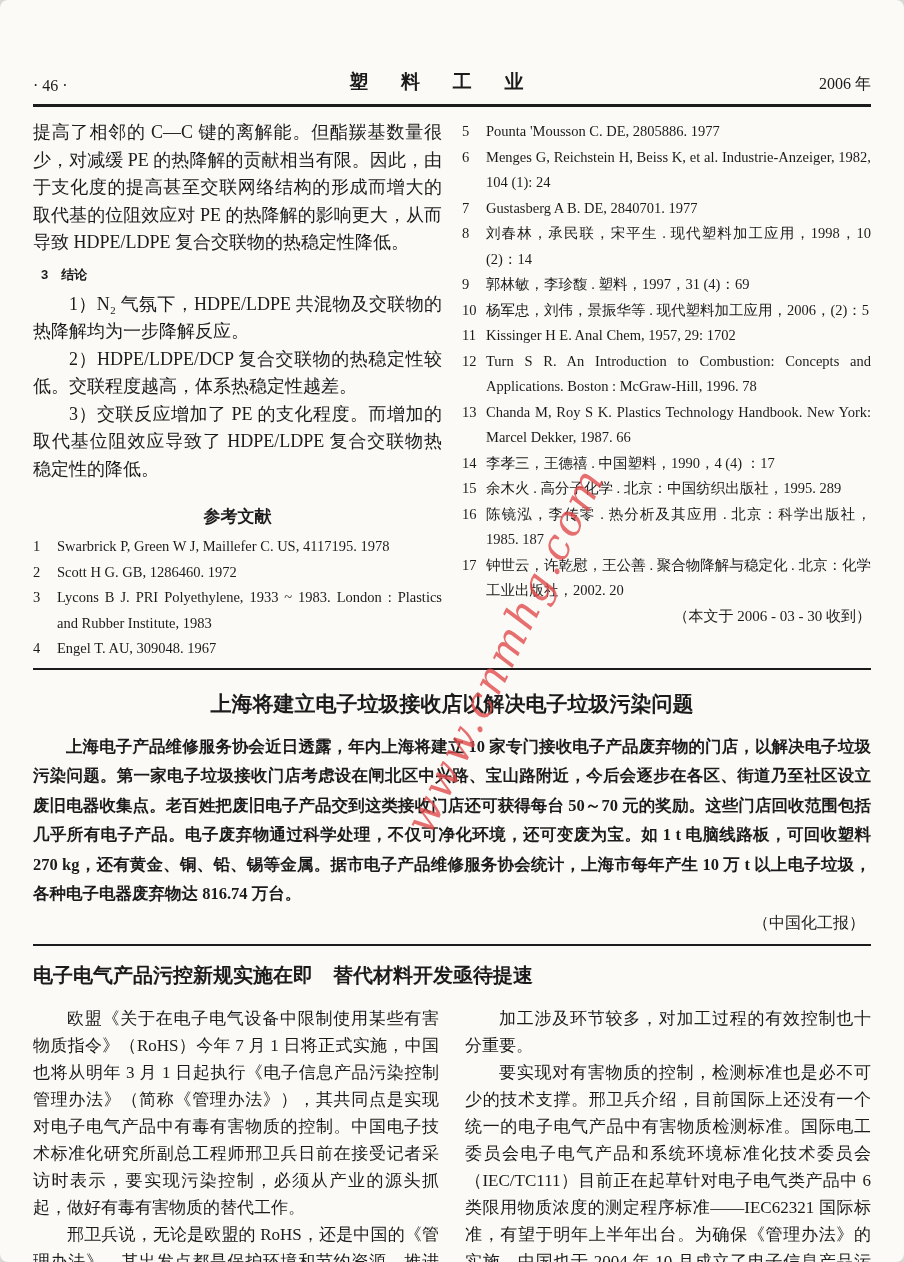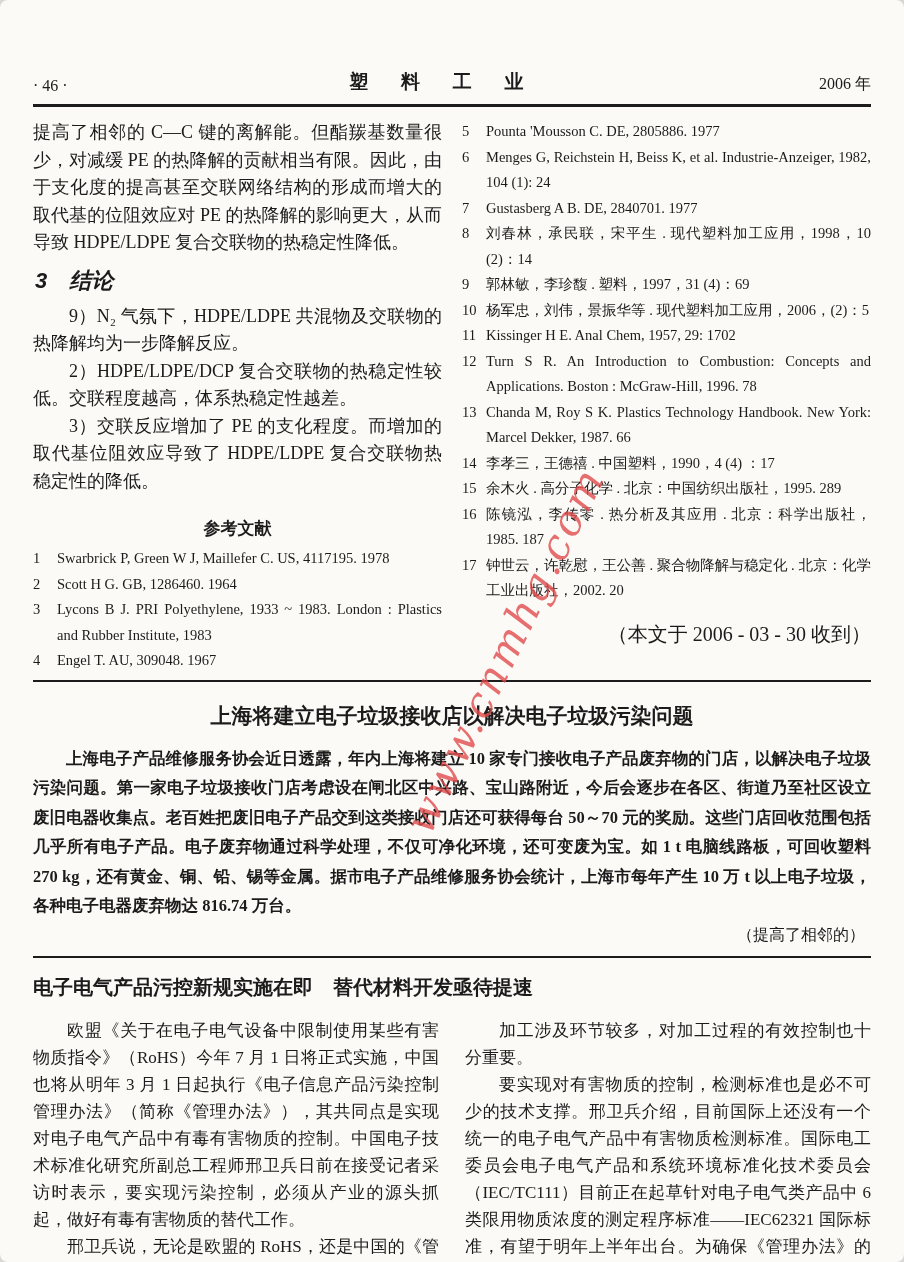--- a/index.html
+++ b/index.html
@@ -14,28 +14,28 @@
     display:flex; justify-content:space-between; align-items:flex-end;
     padding-top:40px; font-size:16px;
   }
   .journal-title { font-size:19px; font-weight:bold; letter-spacing:14px;margin-top:29px; }
   .rule { border:none; border-top:3px solid #1c1c1c; margin-top:9px; }
   .rule-mid { border:none; border-top:2.5px solid #1c1c1c; }
 
   
   .twocol { display:grid; grid-template-columns:1fr 1fr; column-gap:20px; margin-top:12px; }
   .body-para { font-size:18px; line-height:27.5px; text-align:justify; }
-  .sec-heading { font-size:22px; font-weight:bold; margin:9px 0 7px 2px; font-family:"Liberation Sans","DejaVu Sans",sans-serif;font-style:italic; }
+  .sec-heading { font-size:13px; font-weight:bold; margin:9px 0 7px 8px; font-family:"Liberation Sans","DejaVu Sans",sans-serif; }
   .concl p { font-size:18px; line-height:27.5px; text-indent:2em; text-align:justify; }
   .ref-heading { text-align:center; font-weight:bold; font-size:17px; margin:22px 0 6px 0; font-family:"Liberation Sans","DejaVu Sans",sans-serif; }
   .ref-list { font-size:14.5px; line-height:25.5px; }
   .ref-item { display:flex; }
   .ref-num { width:24px; flex:0 0 24px; }
   .ref-text { flex:1; text-align:justify; }
-  .received { text-align:right; font-size:20px; margin-top:17px; }
+  .received { text-align:right; font-size:15px; margin-top:3px; }
 
   
   .news1-title { text-align:center; font-weight:bold; font-size:21px; margin:20px 0 14px 0; font-family:"Liberation Sans","DejaVu Sans",sans-serif; }
   .news1-body { font-size:16.5px; line-height:29.5px; text-align:justify; text-indent:2em;font-weight:bold; }
   .news-source { text-align:right; font-size:16px; margin:4px 6px 10px 0; }
 
   
   .news2-title { font-weight:bold; font-size:20px; margin:16px 0 16px 0; font-family:"Liberation Sans","DejaVu Sans",sans-serif; }
   .news2-cols { display:grid; grid-template-columns:1fr 1fr; column-gap:26px; }
   .news2-cols p { font-size:17px; line-height:27px; text-align:justify; text-indent:2em; }
@@ -61,37 +61,37 @@
     <span>2006 年</span>
   </div>
   <hr class="rule">
 
   <div class="twocol">
     <div>
       <p class="body-para">提高了相邻的 C—C 键的离解能。但酯羰基数量很少，对减缓 PE 的热降解的贡献相当有限。因此，由于支化度的提高甚至交联网络结构的形成而增大的取代基的位阻效应对 PE 的热降解的影响更大，从而导致 HDPE/LDPE 复合交联物的热稳定性降低。</p>
       <div class="sec-heading">3　结论</div>
       <div class="concl">
 
-          <p>9）N₂ 气氛下，HDPE/LDPE 共混物及交联物的热降解均为一步降解反应。</p>
+          <p>1）N₂ 气氛下，HDPE/LDPE 共混物及交联物的热降解均为一步降解反应。</p>
 
           <p>2）HDPE/LDPE/DCP 复合交联物的热稳定性较低。交联程度越高，体系热稳定性越差。</p>
 
           <p>3）交联反应增加了 PE 的支化程度。而增加的取代基位阻效应导致了 HDPE/LDPE 复合交联物热稳定性的降低。</p>
         </div>
       <div class="ref-heading">参考文献</div>
       <div class="ref-list">
 
           <div class="ref-item">
             <span class="ref-num">1</span>
             <span class="ref-text">Swarbrick P, Green W J, Maillefer C. US, 4117195. 1978</span>
           </div>
 
           <div class="ref-item">
             <span class="ref-num">2</span>
-            <span class="ref-text">Scott H G. GB, 1286460. 1964</span>
+            <span class="ref-text">Scott H G. GB, 1286460. 1972</span>
           </div>
 
           <div class="ref-item">
             <span class="ref-num">3</span>
             <span class="ref-text">Lycons B J. PRI Polyethylene, 1933 ~ 1983. London : Plastics and Rubber Institute, 1983</span>
           </div>
 
           <div class="ref-item">
             <span class="ref-num">4</span>
             <span class="ref-text">Engel T. AU, 309048. 1967</span>
@@ -170,21 +170,21 @@
     </div>
   </div>
 
   <div class="divider-wrap">
       <hr class="rule-mid">
     </div>
 
   <div>
     <div class="news1-title">上海将建立电子垃圾接收店以解决电子垃圾污染问题</div>
     <p class="news1-body">上海电子产品维修服务协会近日透露，年内上海将建立 10 家专门接收电子产品废弃物的门店，以解决电子垃圾污染问题。第一家电子垃圾接收门店考虑设在闸北区中兴路、宝山路附近，今后会逐步在各区、街道乃至社区设立废旧电器收集点。老百姓把废旧电子产品交到这类接收门店还可获得每台 50～70 元的奖励。这些门店回收范围包括几乎所有电子产品。电子废弃物通过科学处理，不仅可净化环境，还可变废为宝。如 1 t 电脑线路板，可回收塑料 270 kg，还有黄金、铜、铅、锡等金属。据市电子产品维修服务协会统计，上海市每年产生 10 万 t 以上电子垃圾，各种电子电器废弃物达 816.74 万台。</p>
-    <div class="news-source">（提高了相邻的）</div>
+    <div class="news-source">（中国化工报）</div>
   </div>
 
   <hr class="rule-mid">
 
   <div>
     <div class="news2-title">电子电气产品污控新规实施在即　替代材料开发亟待提速</div>
     <div class="news2-cols">
       <div>
 
           <p>欧盟《关于在电子电气设备中限制使用某些有害物质指令》（RoHS）今年 7 月 1 日将正式实施，中国也将从明年 3 月 1 日起执行《电子信息产品污染控制管理办法》（简称《管理办法》），其共同点是实现对电子电气产品中有毒有害物质的控制。中国电子技术标准化研究所副总工程师邢卫兵日前在接受记者采访时表示，要实现污染控制，必须从产业的源头抓起，做好有毒有害物质的替代工作。</p>

